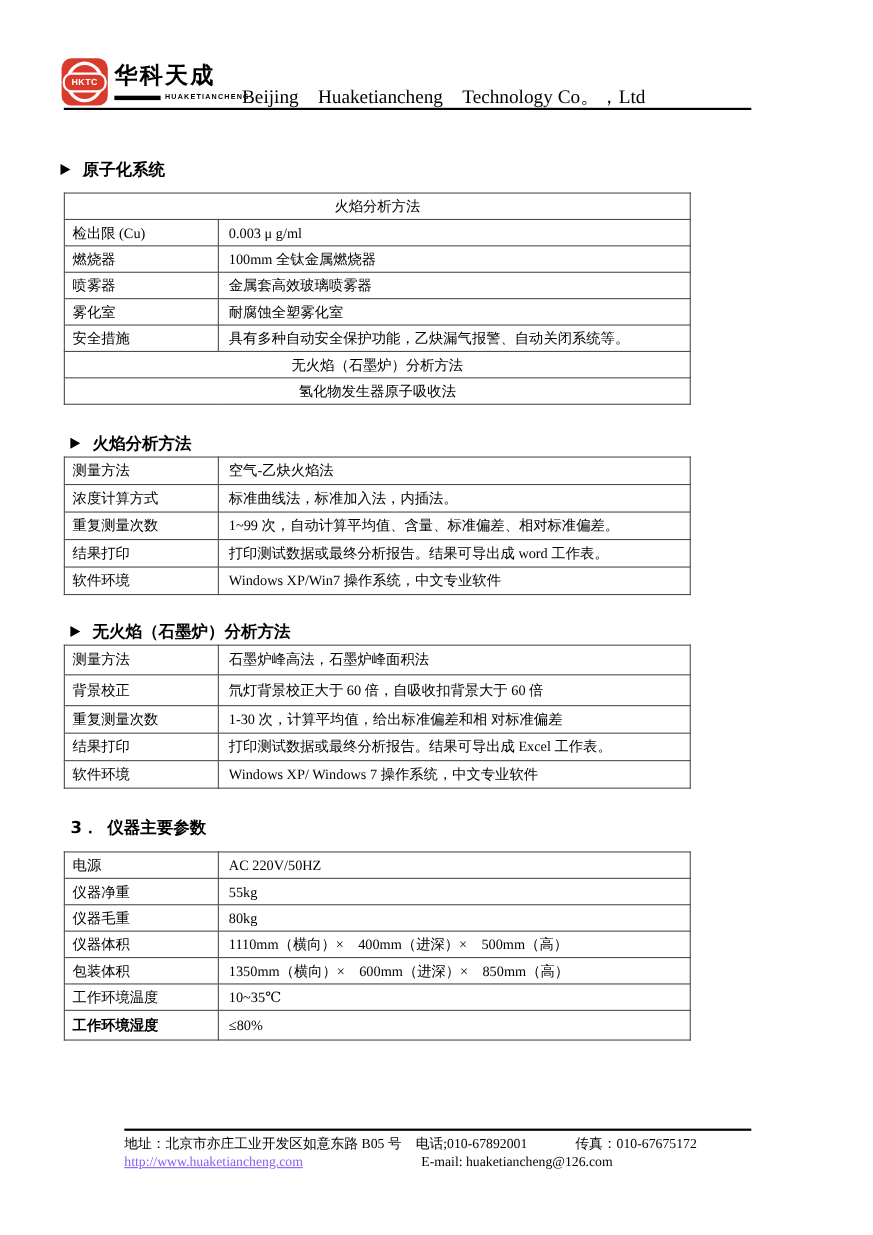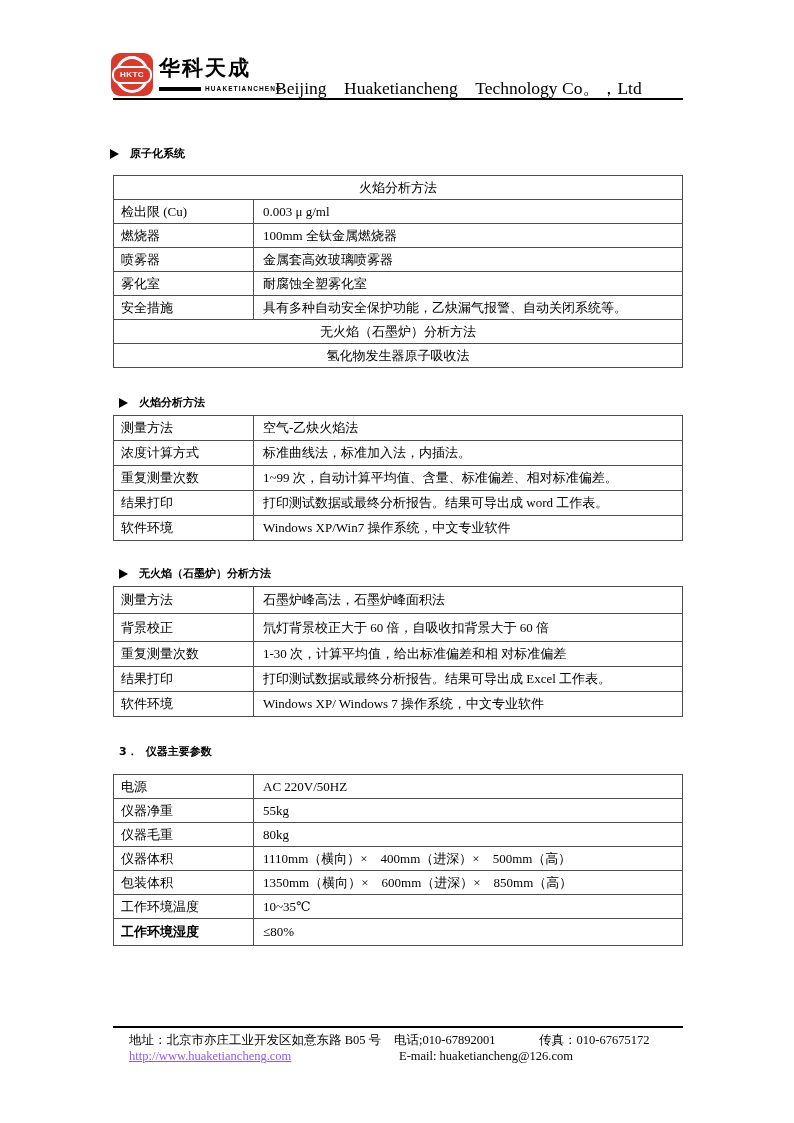--- a/index.html
+++ b/index.html
@@ -5,21 +5,21 @@
   html,body { margin:0; padding:0; background:#ffffff; }
   .page {
     position:relative;
     width:794px; height:1123px;
     background:#ffffff;
     color:#000;
     font-family:"Liberation Serif","DejaVu Serif",serif;
     overflow:hidden;
     box-sizing:border-box;
   }
-  .content { padding:53px 111px 0 113px; }
+  .content { padding:53px 111px 0 58px; }
 
   
   .header { position:relative; height:45px; border-bottom:2px solid #000; }
   .logo {
     position:absolute; left:-2px; top:0;
     width:42px; height:43px;
     background:#d93a2c; border-radius:9px;
   }
   .logo-ring {
     position:absolute; left:4px; top:3px; right:4px; bottom:3px;
@@ -46,21 +46,21 @@
     font-size:6.5px; font-weight:bold; letter-spacing:1.1px;
   }
   .company-en {
     position:absolute; left:162px; bottom:-2px;
     font-size:17.5px; white-space:pre;
   }
 
   
   .sec-heading {
     font-family:"DejaVu Sans",sans-serif;
-    font-weight:bold; font-size:11px; line-height:18px;
+    font-weight:bold; font-size:15px; line-height:18px;
     display:flex; align-items:center;
   }
   .h1 { margin-top:45px; margin-left:-3px; }
   .h2 { margin-top:26px; margin-left:6px; }
   .h3 { margin-top:24px; margin-left:6px; }
   .h4 { margin-top:26px; margin-left:6px; }
   .bullet-icon {
     width:0; height:0; display:inline-block;
     border-left:9px solid #000;
     border-top:5px solid transparent;
@@ -91,21 +91,21 @@
   .spec-table td.value-cell { padding-left:9px; }
   .spec-table td.bold { font-weight:bold; }
 
   
   .footer {
     position:absolute; left:113px; top:1026px; width:570px;
     border-top:2px solid #000;
     font-size:12.5px; line-height:16px;
     padding-top:4px;
   }
-  .footer-row { display:flex;margin-left:16px; }
+  .footer-row { display:flex; }
   .f-address { width:265px; }
   .f-phone { width:145px; }
   .f-web { width:270px; text-decoration:underline; color:#8b5cf6; }
 </style>
 </head>
 <body>
 
 <div class="page">
   <div class="content">
 

